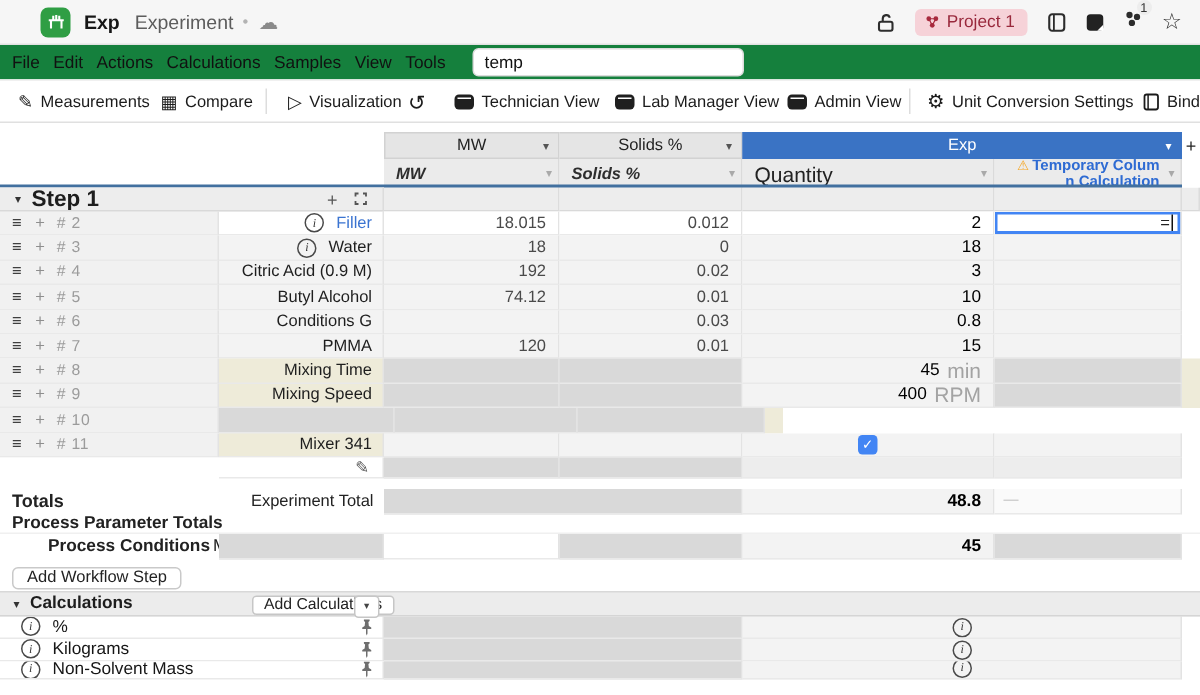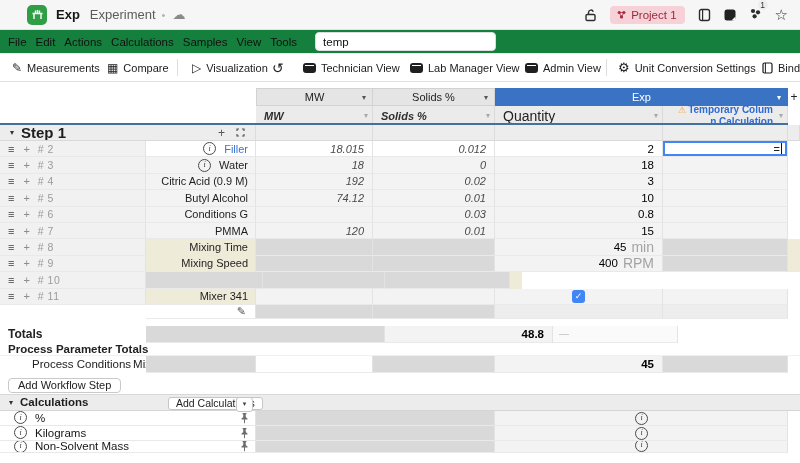--- a/index.html
+++ b/index.html
@@ -81,36 +81,36 @@
   .bg-dis{background:#d9d9d9;} .bg-hnd{background:#f1f1f1;} .bg-lt{background:#ededed;}
   .hnd{padding-left:8px;gap:0;}
   .hnd .drag{color:#3f3f3f;font-size:11px;}
   .hnd .rplus{color:#8e8e8e;font-size:11px;margin-left:9px;}
   .hnd .rnum{color:#9b9b9b;font-size:10.5px;margin-left:8px;letter-spacing:.5px;}
   .namec{justify-content:flex-end;padding-right:7px;gap:8px;font-size:11px;color:#1e1e1e;white-space:nowrap;}
   .name-blue{color:#3b74d1;}
   .i-ic{width:11px;height:11px;border:1px solid #4a4a4a;border-radius:50%;flex:none;
         display:flex;align-items:center;justify-content:center;font-size:8px;color:#333;
         font-family:"Liberation Serif",serif;font-style:italic;line-height:1;}
-  .numc{justify-content:flex-end;padding-right:8px;font-style:italic;color:#4a4a4a;font-size:11px;}
+  .numc{justify-content:flex-end;padding-right:8px;color:#4a4a4a;font-size:11px;}
   .qtyc{justify-content:flex-end;padding-right:8px;color:#000;font-size:11.5px;gap:5px;}
   .unit{color:#a3a3a3;font-style:normal;font-size:14px;}
   .focused{background:#fff;box-shadow:inset 0 0 0 2px #4285f4;justify-content:flex-end;padding-right:5px;}
   .caret{width:1px;height:11px;background:#111;margin-left:1px;}
   .cbx{width:13px;height:13px;background:#4285f4;border-radius:3px;color:#fff;font-size:9px;
        display:flex;align-items:center;justify-content:center;margin:0 auto;}
   .pencilc{justify-content:flex-end;padding-right:9px;color:#555;font-size:11px;}
   
   .tot-lbl{font-weight:bold;font-size:12px;padding-left:8px;background:#fff;}
   .tot-sub{justify-content:flex-end;padding-right:7px;font-size:11px;background:#fff;}
   .dashc{padding-left:6px;color:#c0c0c0;background:#fafafa;font-size:10px;}
   .pptrow{border-bottom:1px solid #f0f0f0;}
   .ppt-lbl{font-weight:bold;font-size:11.5px;padding-left:8px;display:flex;align-items:center;height:100%;}
   .pc-left{background:#fff;padding-left:8px;gap:2px;font-size:11.5px;white-space:nowrap;overflow:visible;border-right:none;}
-  .pc-bold{font-weight:normal;padding-left:24px;}
+  .pc-bold{font-weight:bold;padding-left:24px;}
   .wf-btn{margin-left:8px;height:15px;padding:0 9px;background:#fff;border:1px solid #c9c9c9;border-radius:4px;
           font-size:11px;color:#222;display:flex;align-items:center;font-family:"Liberation Sans",sans-serif;}
   
   .calchdr{background:#ececec;border-top:1px solid #d8d8d8;border-bottom:1px solid #d5d5d5;
            display:flex;align-items:center;}
   .calchdr .chev{font-size:8px;color:#333;margin-left:9px;}
   .calchdr .lbl{font-weight:bold;font-size:11.5px;color:#1d1d1d;margin-left:7px;}
   .calc-btn{position:absolute;left:168px;top:2px;height:13px;padding:0 7px;background:#fff;
             border:1px solid #c6c6c6;border-radius:3px;font-size:10.5px;color:#222;
             display:flex;align-items:center;font-family:"Liberation Sans",sans-serif;}
@@ -476,20 +476,21 @@
     <div class="cell cw-s bg-dis"></div>
     <div class="cell cw-q bg-lt"></div>
     <div class="cell cw-t bg-lt"></div>
     <div class="cell cw-p noborder bg-wht"></div>
   </div>
 
   <div class="row r-gap2"></div>
 
   <div class="row r-tot">
     <div class="cell cw-h tot-lbl noborder">Totals</div>
+    <div class="cell cw-n tot-sub noborder">Experiment Total</div>
     <div class="cell cw-ms bg-dis"></div>
     <div class="cell cw-q qtyc bg-def" style="font-weight:bold">
         <span>48.8</span>
       </div>
     <div class="cell cw-t dashc">
         <span>—</span>
       </div>
     <div class="cell cw-p noborder bg-wht"></div>
   </div>
 

